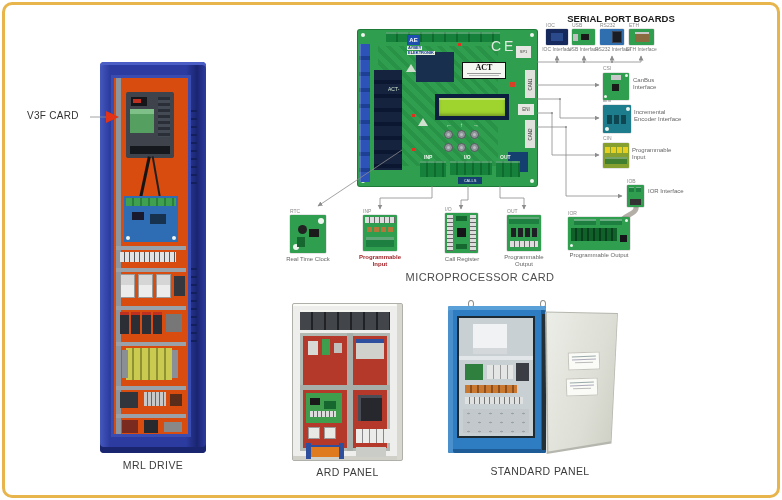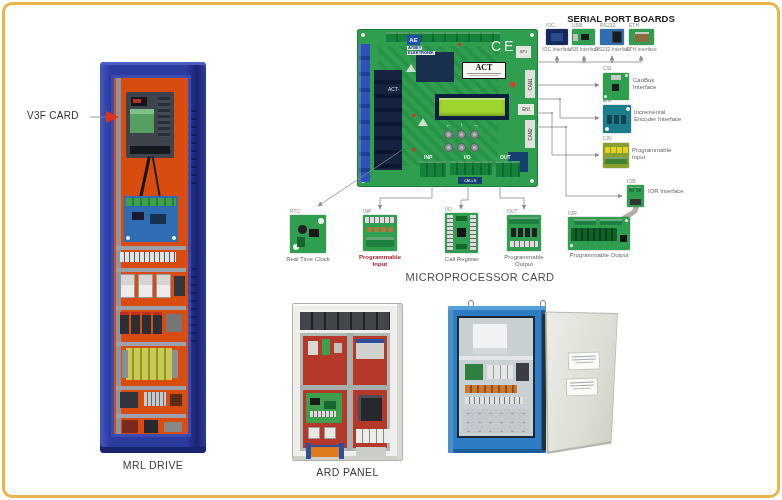--- a/index.html
+++ b/index.html
@@ -366,13 +366,14 @@
         <div style="margin:2px 3px 0;height:1px;background:#aab;"></div>
         <div style="margin:2px 6px 0;height:1px;background:#bbb;"></div>
       </div>
       <div class="abs" style="left:24px;top:70px;width:32px;height:18px;background:#fafaf6;border:1px solid #c4c4bc;box-sizing:border-box;transform:rotate(-2deg);">
         <div style="margin:3px 3px 0;height:1px;background:#9aa;"></div>
         <div style="margin:2px 3px 0;height:1px;background:#aab;"></div>
         <div style="margin:2px 6px 0;height:1px;background:#bbb;"></div>
       </div>
     </div>
   </div>
+  <div class="ptitle" style="left:470px;top:465px;width:140px;">STANDARD PANEL</div>
 </div>
 
 </body></html>

